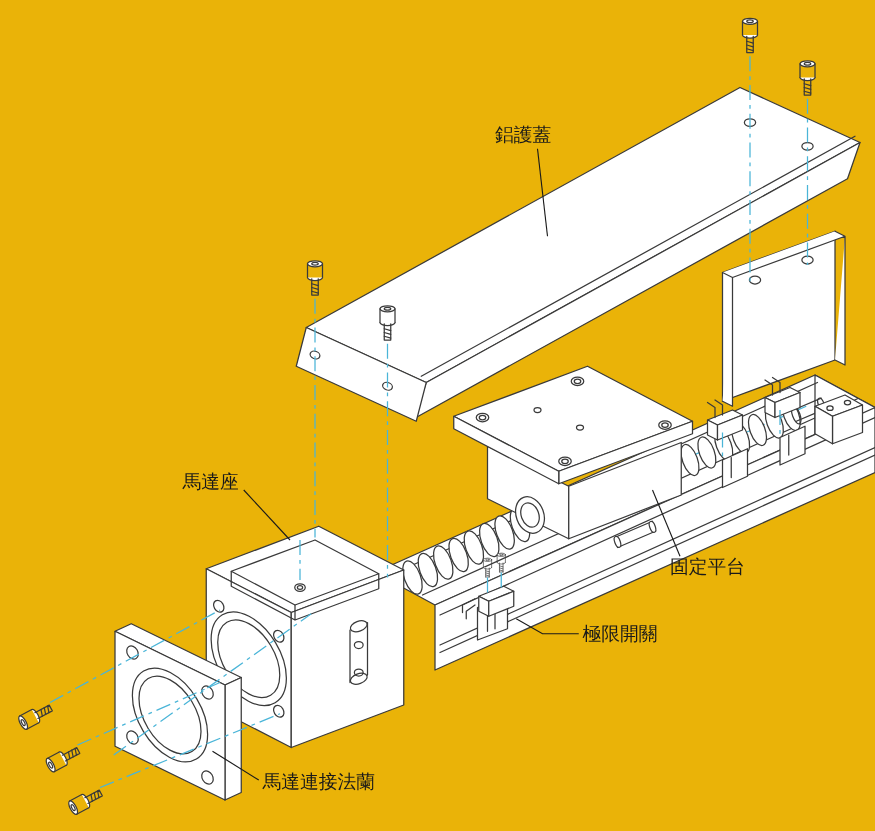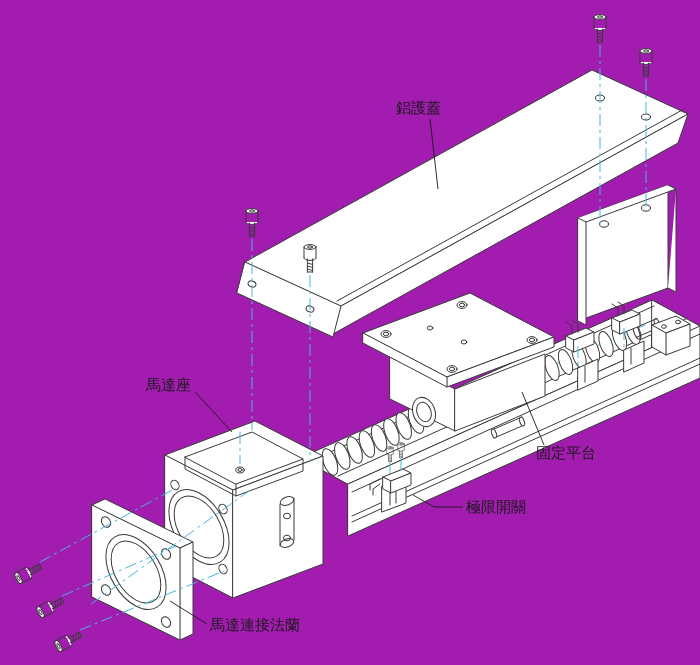--- a/index.html
+++ b/index.html
@@ -1,16 +1,16 @@
 <!DOCTYPE html>
 <html><head>
 <meta charset="utf-8">
 <style>
   html,body{margin:0;padding:0;background:#ffffff;}
-  .canvas{position:relative;width:700px;height:665px;background:#a21caf;overflow:hidden;}
+  .canvas{position:relative;width:700px;height:665px;background:#eab308;overflow:hidden;}
   svg{position:absolute;left:0;top:0;}
   text.lbl{font-family:"Liberation Sans","DejaVu Sans",sans-serif;font-size:15px;fill:#1a1a1a;}
 </style>
 </head>
 <body>
 
 <div class="canvas">
 <svg width="700" height="665" viewBox="0 0 700 665" xmlns="http://www.w3.org/2000/svg">
 
   <g stroke="#3a3a3a" stroke-width="1" fill="none" stroke-linejoin="round" stroke-linecap="round">

